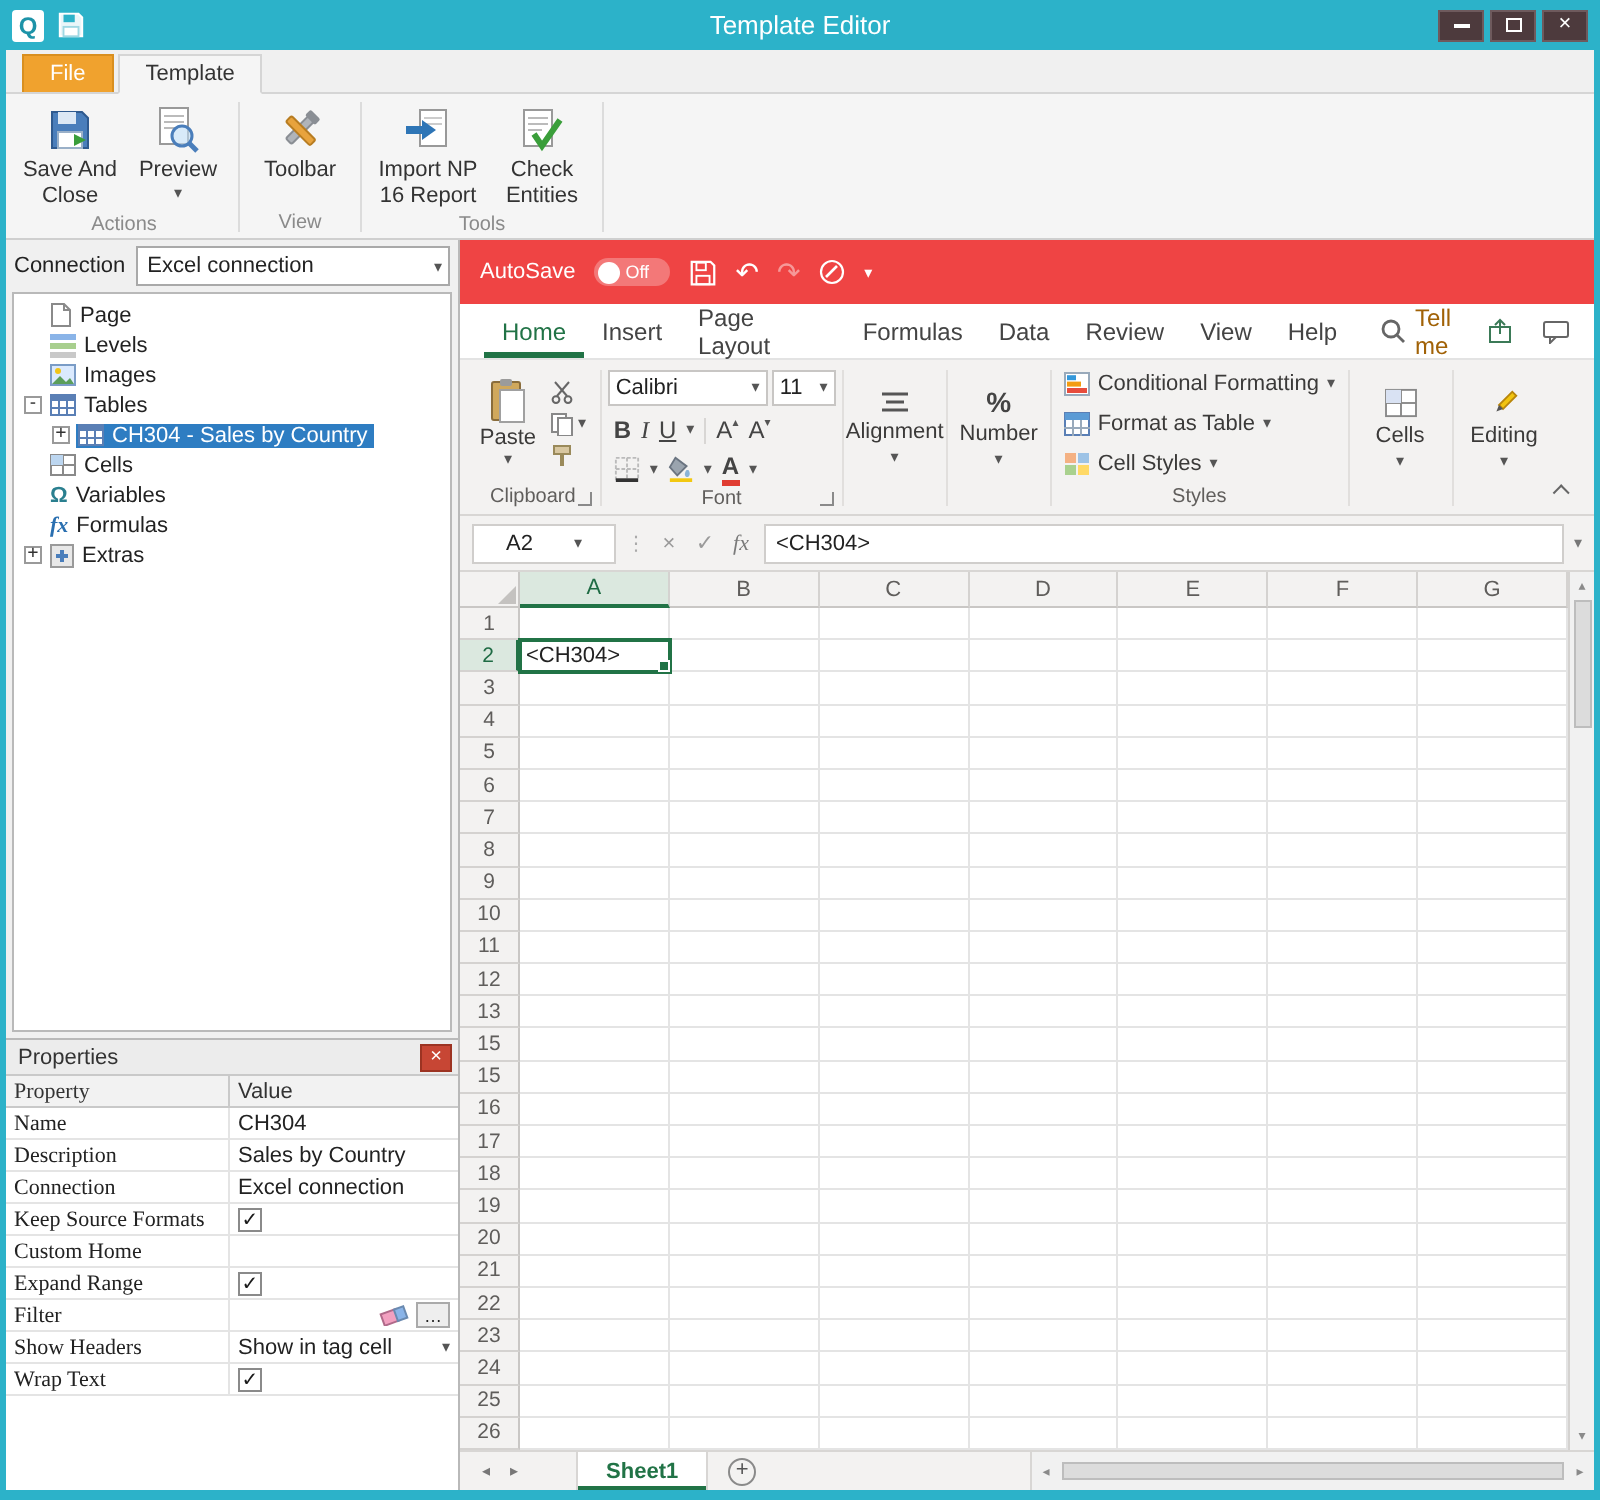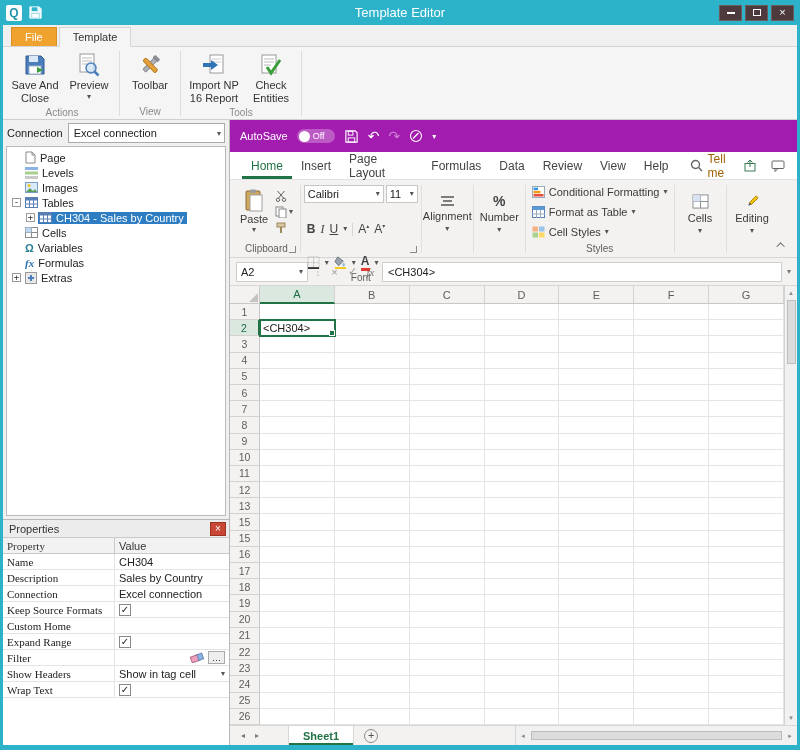--- a/index.html
+++ b/index.html
@@ -58,21 +58,21 @@
   .pc{padding:1px 4px;display:flex;align-items:center;overflow:hidden;white-space:nowrap;}
   .pname{width:112px;flex:none;border-right:1px solid #e4e4e4;font-family:Liberation Serif, serif;}
   .phead .pname{border-right:1px solid #c9c9c9;}
   .pval{flex:1;}
   .cb{width:12px;height:12px;border:1px solid #8a8a8a;background:#fff;display:flex;align-items:center;justify-content:center;font-size:10px;color:#1a1a1a;cursor:pointer;}
   .pval-tools{justify-content:flex-end;gap:3px;}
   .dots-btn{border:1px solid #aaa;background:#eee;padding:0 3px;font-size:9px;height:13px;display:flex;align-items:center;cursor:pointer;}
   .pval-dd{justify-content:space-between;}
   
   .excel{flex:1;display:flex;flex-direction:column;min-width:0;background:#fff;}
-  .xl-qat{height:32px;flex:none;background:#a21caf;display:flex;align-items:center;gap:9px;padding:0 10px;color:#fff;}
+  .xl-qat{height:32px;flex:none;background:#ef4444;display:flex;align-items:center;gap:9px;padding:0 10px;color:#fff;}
   .autosave-label{font-size:11px;color:#fff;}
   .autosave-toggle{width:38px;height:14px;border-radius:7px;background:rgba(255,255,255,.28);display:flex;align-items:center;gap:3px;padding:1px 2px;cursor:pointer;}
   .knob{width:11px;height:11px;border-radius:50%;background:#fff;flex:none;}
   .as-state{font-size:9px;color:#fff;}
   .qat-icon{display:flex;align-items:center;color:#fff;font-size:14px;cursor:pointer;}
   .dim{opacity:.45;}
   .qat-dd{color:#fff;font-size:8px;cursor:pointer;}
   
   .xl-tabs{height:28px;flex:none;background:#fff;display:flex;align-items:stretch;padding:0 4px 0 12px;border-bottom:1px solid #e3e3e3;}
   .xtab{padding:0 9px;font-size:12px;color:#444;cursor:pointer;display:flex;align-items:center;}
@@ -83,42 +83,42 @@
   
   .xl-ribbon{height:78px;flex:none;background:#f3f2f1;border-bottom:1px solid #d8d6d4;display:flex;padding:1px 2px 0 5px;position:relative;}
   .xg{display:flex;flex-direction:column;position:relative;padding:0 1px;}
   .xg-body{flex:1;display:flex;}
   .xg-label{height:15px;text-align:center;font-size:10px;color:#605e5c;padding:0 9px;line-height:14px;}
   .launcher{position:absolute;right:2px;bottom:4px;width:7px;height:7px;border-right:1px solid #8a8a8a;border-bottom:1px solid #8a8a8a;cursor:pointer;}
   .xsep{width:1px;background:#e1dfdd;margin:4px 2px;}
   .paste-btn{width:36px;display:flex;flex-direction:column;align-items:center;justify-content:center;gap:1px;font-size:11px;color:#3b3a39;cursor:pointer;}
   .clip-small{display:flex;flex-direction:column;justify-content:center;gap:4px;padding:2px 3px;}
   .clip-small>span{display:flex;align-items:center;gap:2px;cursor:pointer;}
-  .font-grid{display:flex;flex-direction:column;gap:18px;padding-top:4px;}
+  .font-grid{display:flex;flex-direction:column;gap:4px;padding-top:4px;}
   .font-row1{display:flex;gap:2px;}
   .fcombo{height:18px;background:#fff;border:1px solid #c8c6c4;display:flex;align-items:center;justify-content:space-between;padding:0 3px;font-size:11px;cursor:pointer;}
   .fname{width:80px;}
   .fsize{width:32px;}
   .font-row2,.font-row3{display:flex;align-items:center;gap:5px;padding:0 3px;font-size:12px;color:#444;height:16px;}
   .fmt{cursor:pointer;line-height:1;}
   .fmt-b{font-weight:bold;}
   .fmt-i{font-style:italic;font-family:"Liberation Serif",serif;}
   .fmt-u{text-decoration:underline;}
   .tiny-tri{font-size:6px;vertical-align:top;color:#555;}
   .vline{width:1px;height:13px;background:#d8d6d4;}
   .acolor{font-weight:bold;font-size:12px;border-bottom:3px solid #e03c31;line-height:1.05;cursor:pointer;}
   .xbig{width:47px;display:flex;flex-direction:column;align-items:center;justify-content:center;gap:3px;font-size:11px;color:#3b3a39;text-align:center;cursor:pointer;padding-bottom:10px;}
   .xbig .pct{font-size:14px;font-weight:bold;color:#444;line-height:1;}
   .styles-rows{display:flex;flex-direction:column;justify-content:center;gap:1px;flex:1;}
   .srow{display:flex;align-items:center;gap:4px;font-size:11px;color:#3b3a39;height:19px;padding:0 3px;cursor:pointer;white-space:nowrap;}
   .collapse-btn{position:absolute;right:8px;bottom:6px;width:14px;height:12px;display:flex;align-items:center;justify-content:center;cursor:pointer;}
   .chev-up{width:6px;height:6px;border-left:1.5px solid #666;border-top:1.5px solid #666;transform:rotate(45deg) translateY(2px);}
   
   .xl-formula{height:28px;flex:none;background:#f3f2f1;display:flex;align-items:center;padding:0 6px;gap:5px;border-bottom:1px solid #d8d6d4;}
-  .namebox{width:72px;height:20px;background:#fff;border:1px solid #d0cecc;display:flex;align-items:center;justify-content:space-between;padding:0 4px;cursor:pointer;}
+  .namebox{width:72px;height:20px;background:#fff;border:1px solid #d0cecc;display:flex;align-items:center;justify-content:space-between;padding:0 16px;cursor:pointer;}
   .fb-dots{color:#aaa;font-size:10px;}
   .fb-btn{color:#9a9a9a;font-size:11px;width:13px;text-align:center;cursor:pointer;}
   .fb-fx{font-family:"Liberation Serif",serif;font-style:italic;color:#7a7a7a;}
   .fb-field{flex:1;height:20px;background:#fff;border:1px solid #d0cecc;display:flex;align-items:center;padding:0 5px;cursor:text;}
   .fb-expand{color:#777;font-size:8px;cursor:pointer;}
   
   .xl-gridwrap{flex:1;display:flex;min-height:0;background:#fff;}
   .xl-grid{flex:1;display:flex;flex-direction:column;overflow:hidden;min-width:0;}
   .grow{display:flex;height:16.2px;flex:none;}
   .grow.ghead{height:18px;}

